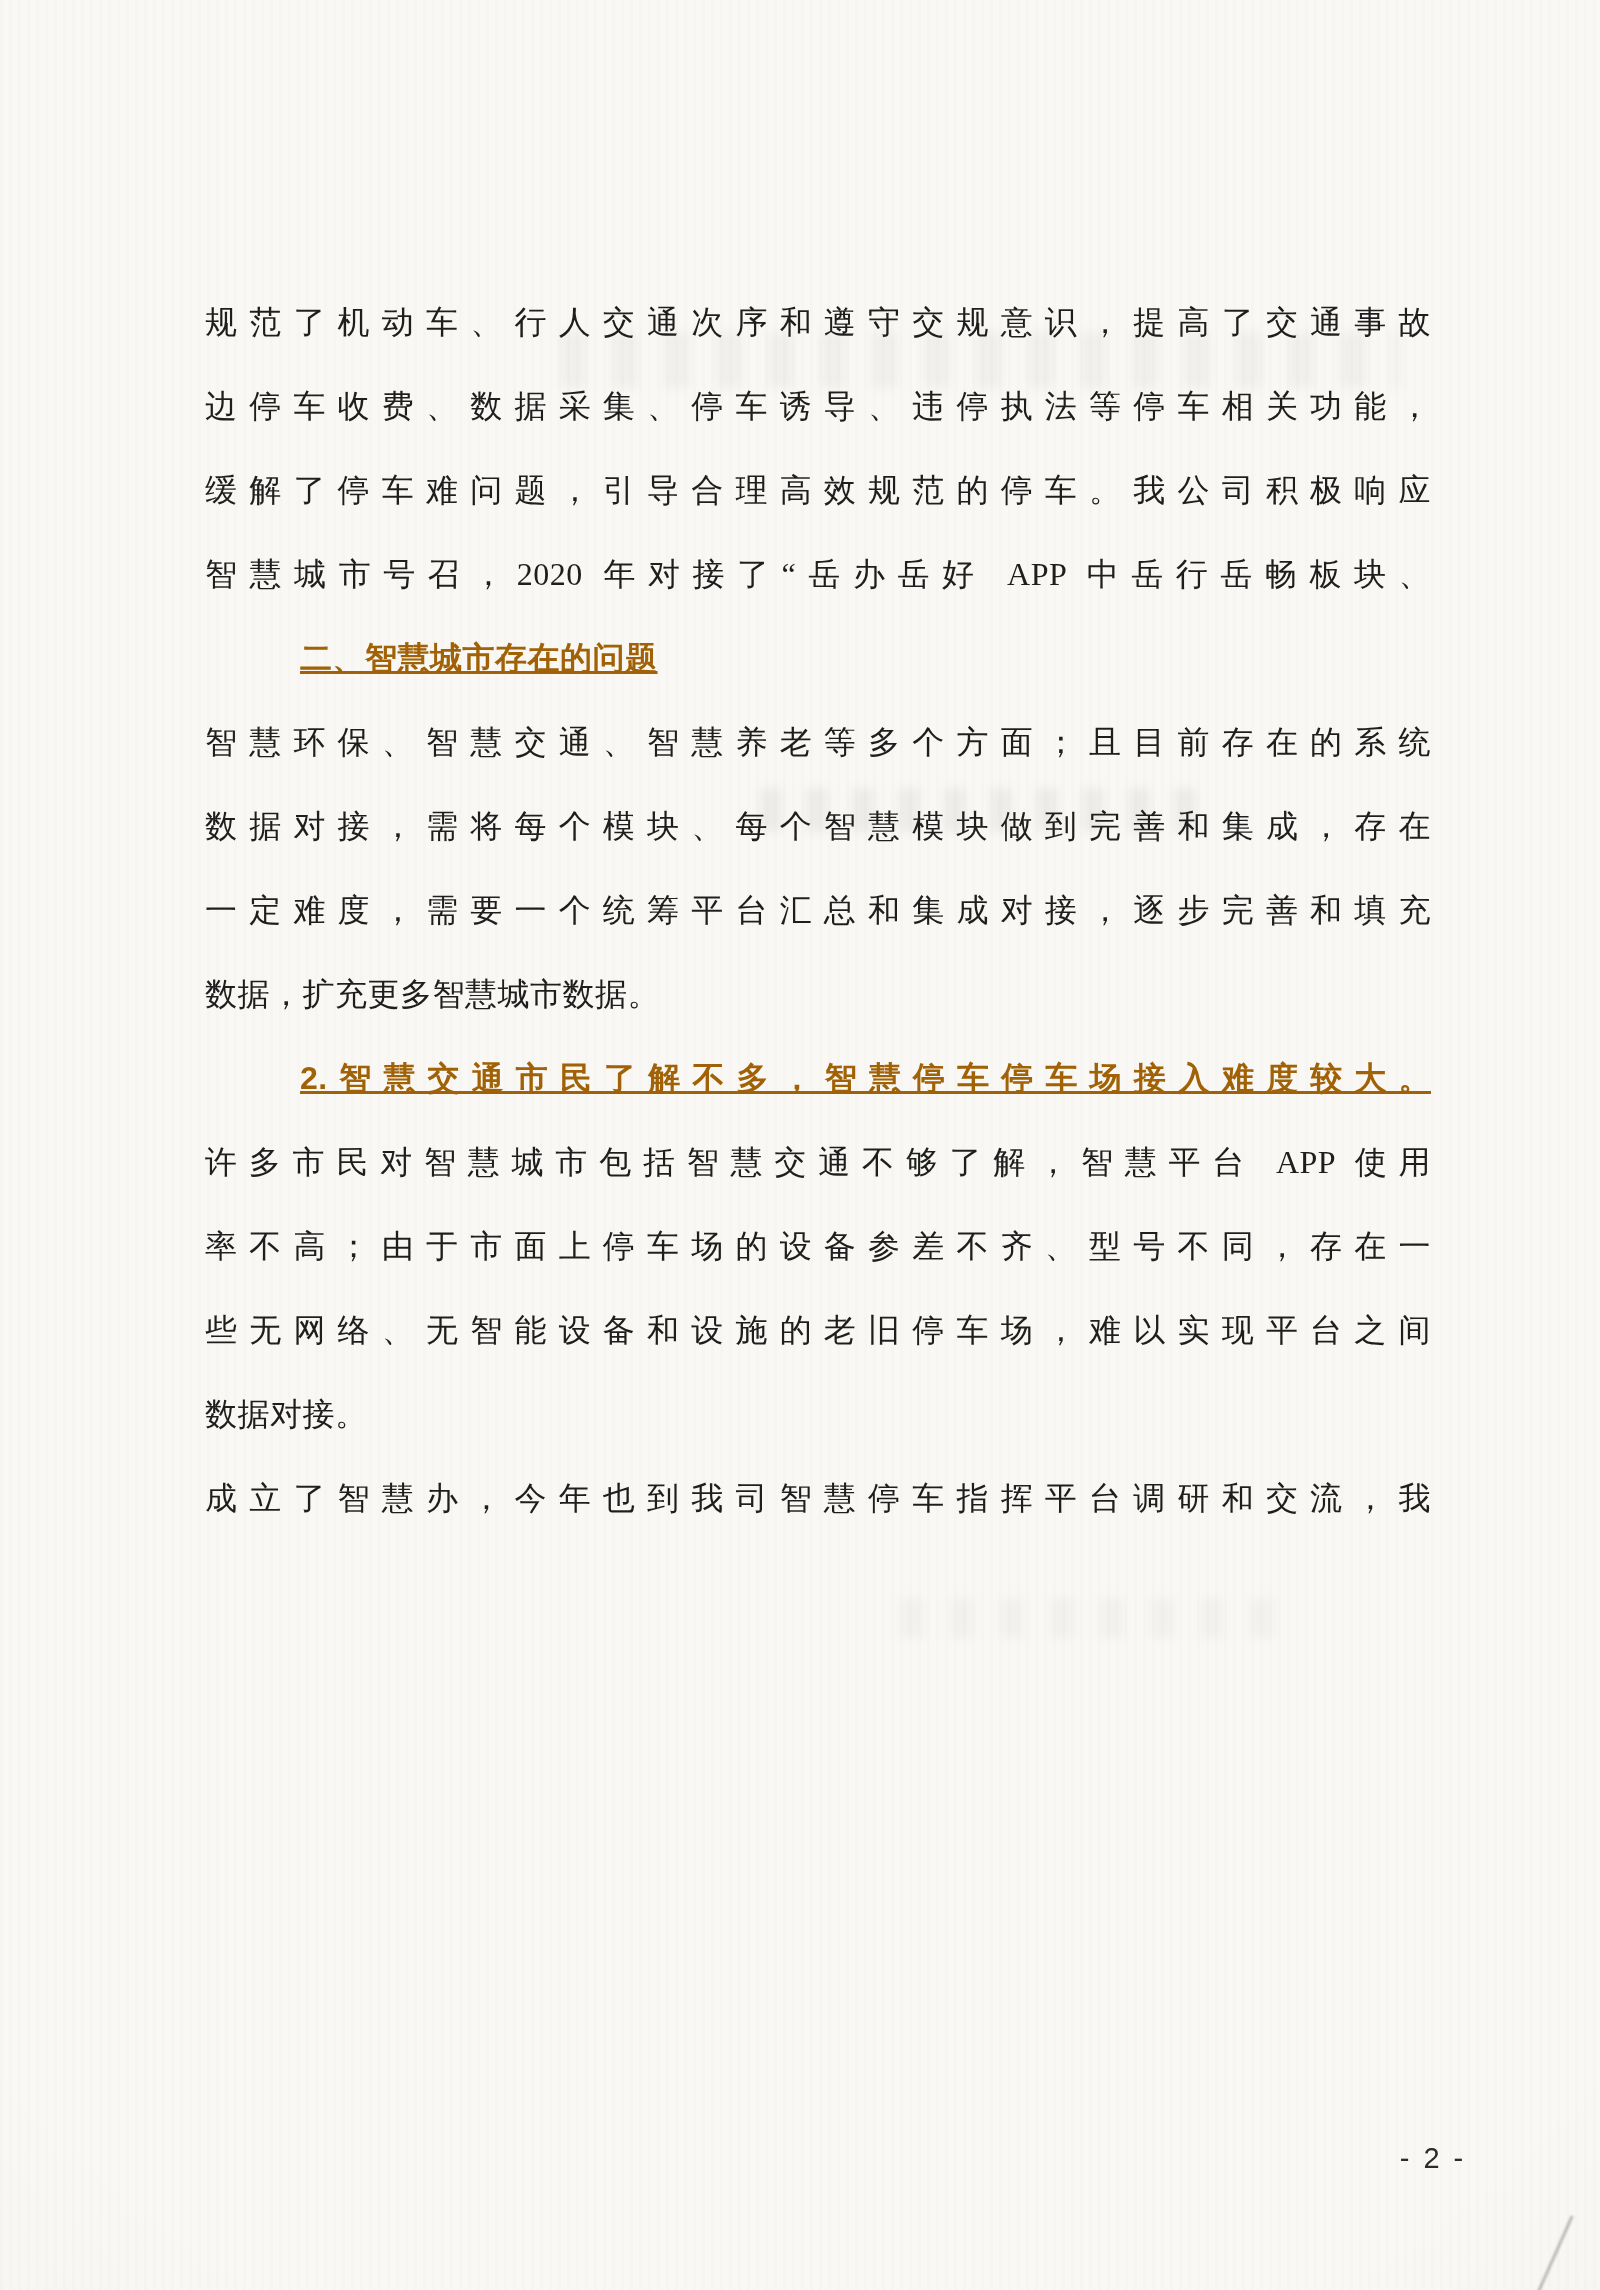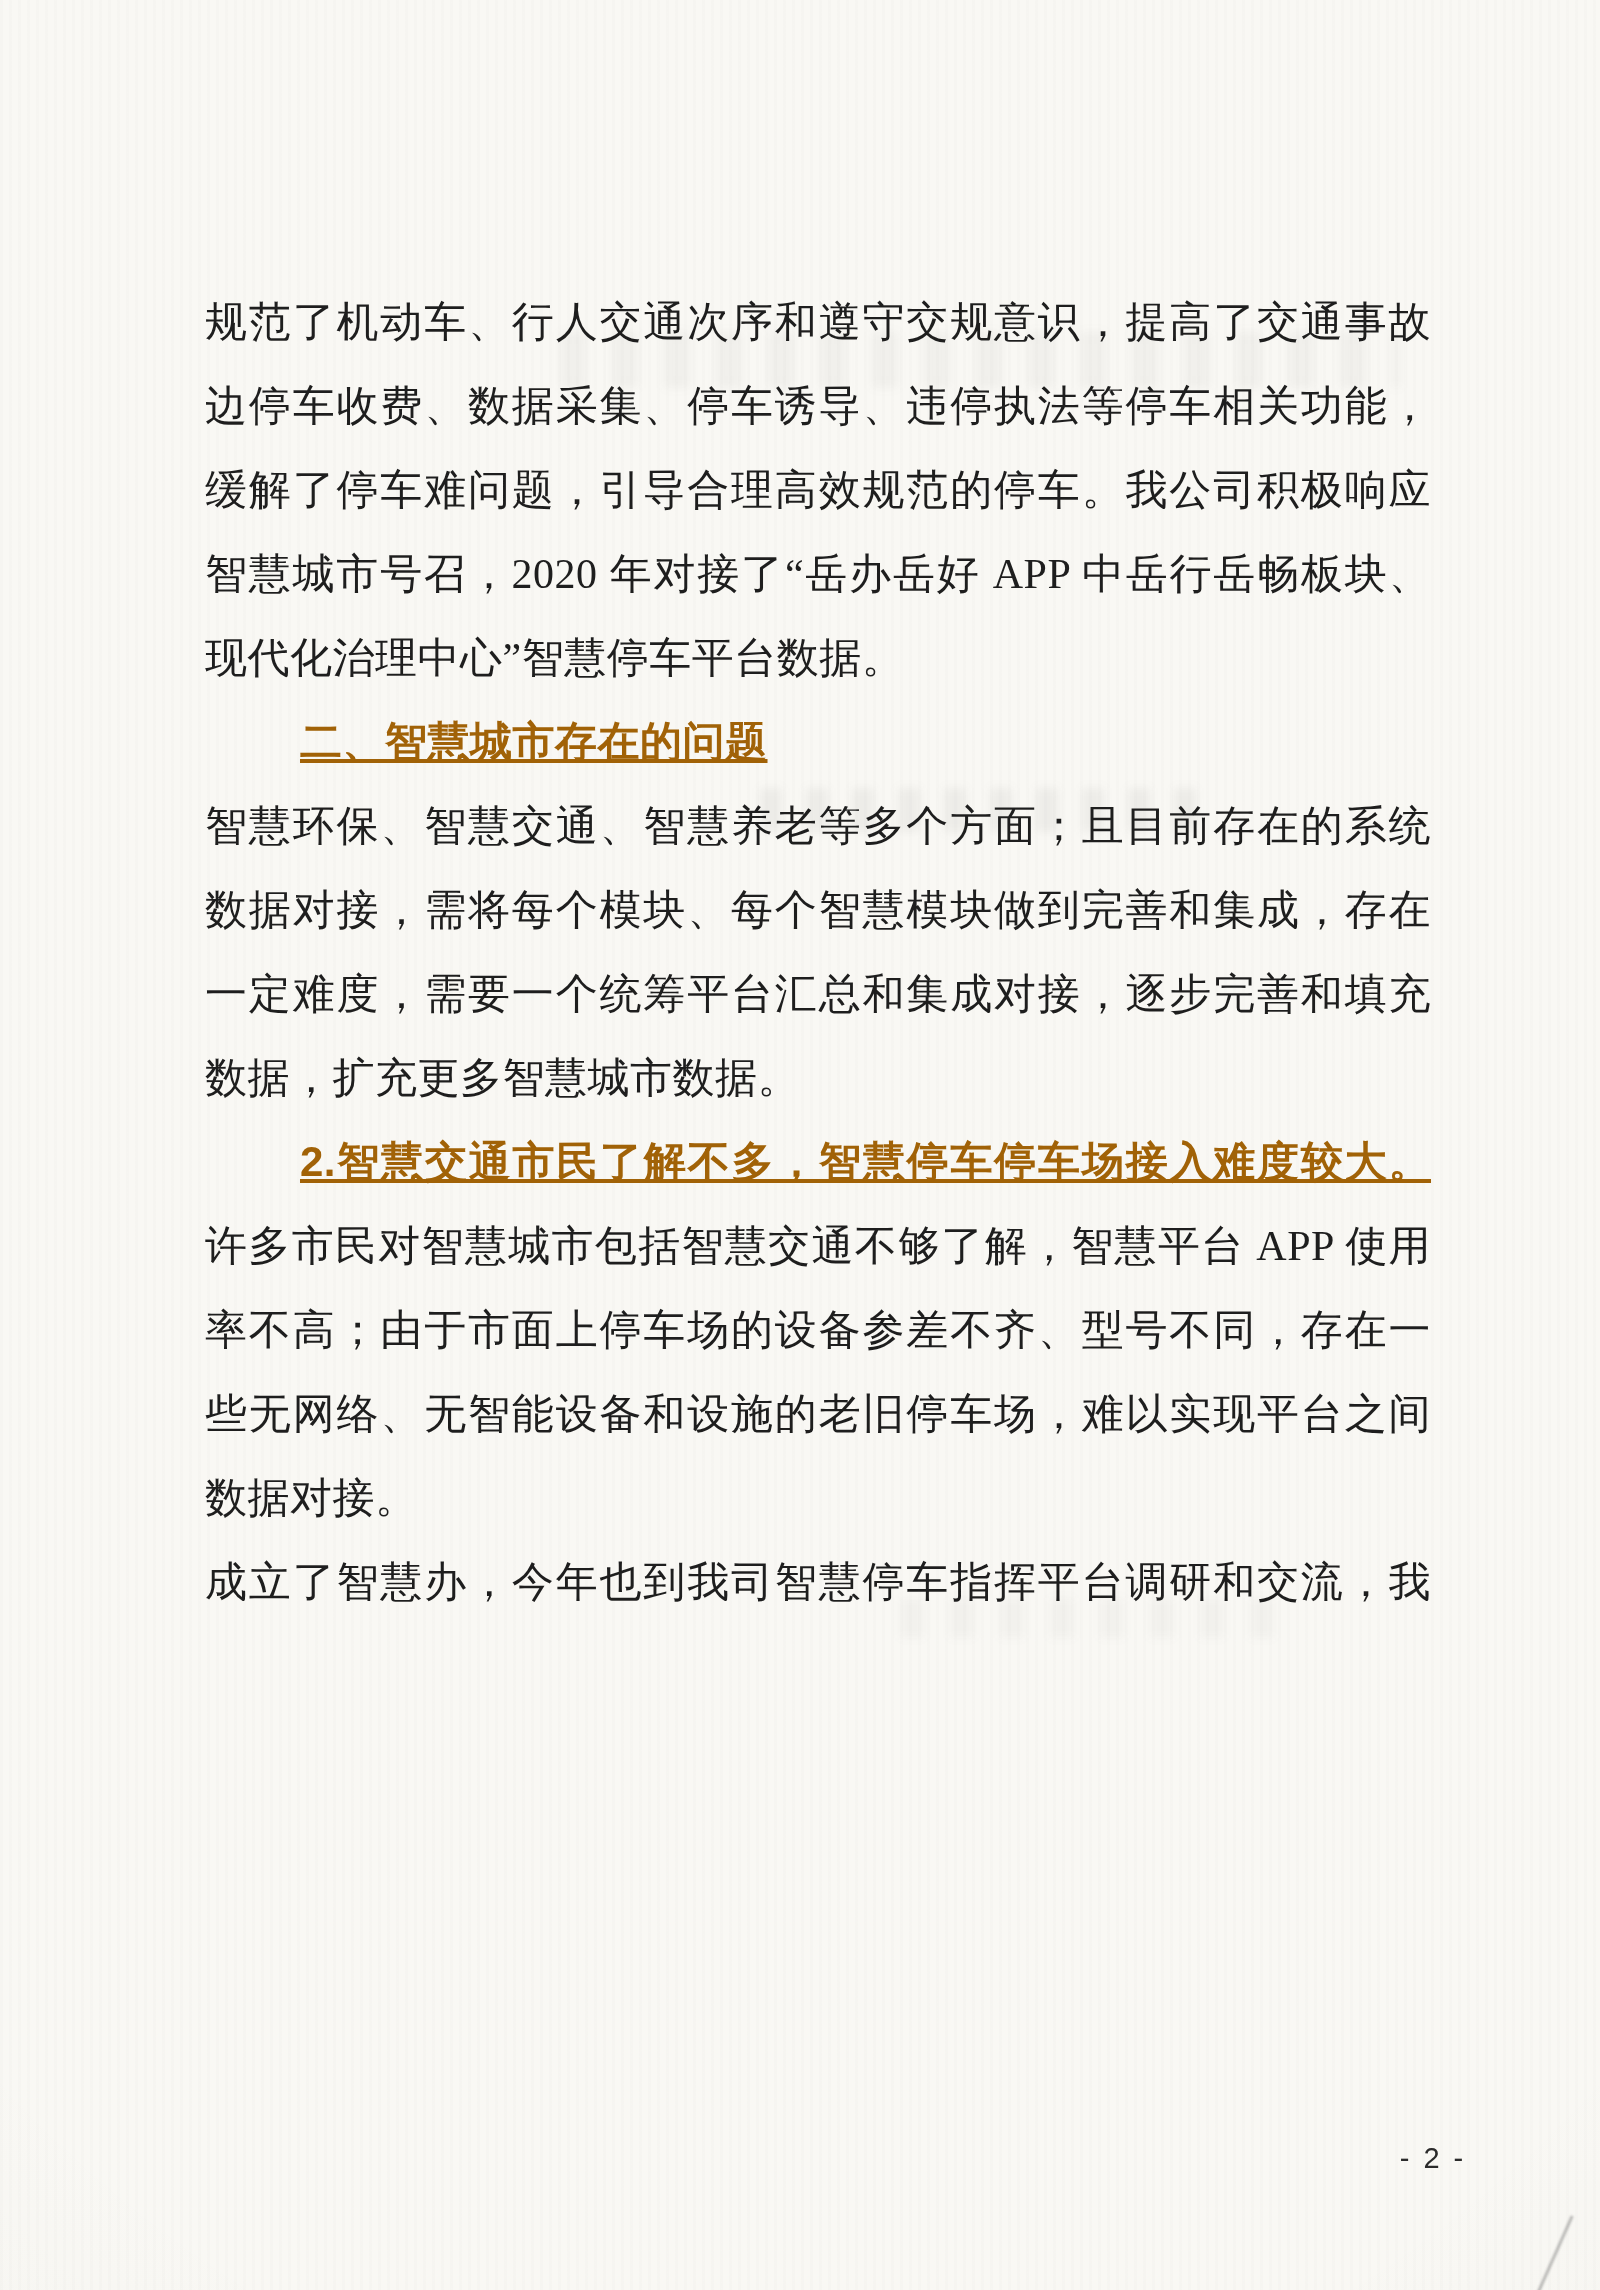--- a/index.html
+++ b/index.html
@@ -20,21 +20,21 @@
       radial-gradient(ellipse 120% 100% at 50% 45%, transparent 60%, rgba(60,60,55,0.04) 100%);
     pointer-events: none;
   }
   .doc {
     position: absolute;
     left: 205px;
     top: 280px;
     width: 1226px;
   }
   .line {
-    font-size: 42px;
+    font-size: 32px;
     line-height: 84px;
     color: #1e1e1e;
     text-align: justify;
     text-justify: inter-character;
     letter-spacing: 0.5px;
   }
   .j { text-align-last: justify; }
   .indent { padding-left: 95px; }
   .b {
     font-weight: 700;
@@ -87,21 +87,20 @@
   <div class="smudge s2"></div>
   <div class="smudge s3"></div>
   <div class="scratch"></div>
 
   <div class="doc">
 
     <div class="line j"><span>规范了机动车、行人交通次序和遵守交规意识，提高了交通事故</span></div>
     <div class="line j"><span>边停车收费、数据采集、停车诱导、违停执法等停车相关功能，</span></div>
     <div class="line j"><span>缓解了停车难问题，引导合理高效规范的停车。我公司积极响应</span></div>
     <div class="line j"><span>智慧城市号召，2020 年对接了“岳办岳好 APP 中岳行岳畅板块、</span></div>
-    <div class="line"><span>现代化治理中心”智慧停车平台数据。</span></div>
 
     <div class="line indent"><span class="b">二、智慧城市存在的问题</span></div>
 
     <div class="line j"><span>智慧环保、智慧交通、智慧养老等多个方面；且目前存在的系统</span></div>
     <div class="line j"><span>数据对接，需将每个模块、每个智慧模块做到完善和集成，存在</span></div>
     <div class="line j"><span>一定难度，需要一个统筹平台汇总和集成对接，逐步完善和填充</span></div>
     <div class="line"><span>数据，扩充更多智慧城市数据。</span></div>
 
     <div class="line j indent"><span class="b">2.智慧交通市民了解不多，智慧停车停车场接入难度较大。</span></div>
     <div class="line j"><span>许多市民对智慧城市包括智慧交通不够了解，智慧平台 APP 使用</span></div>

